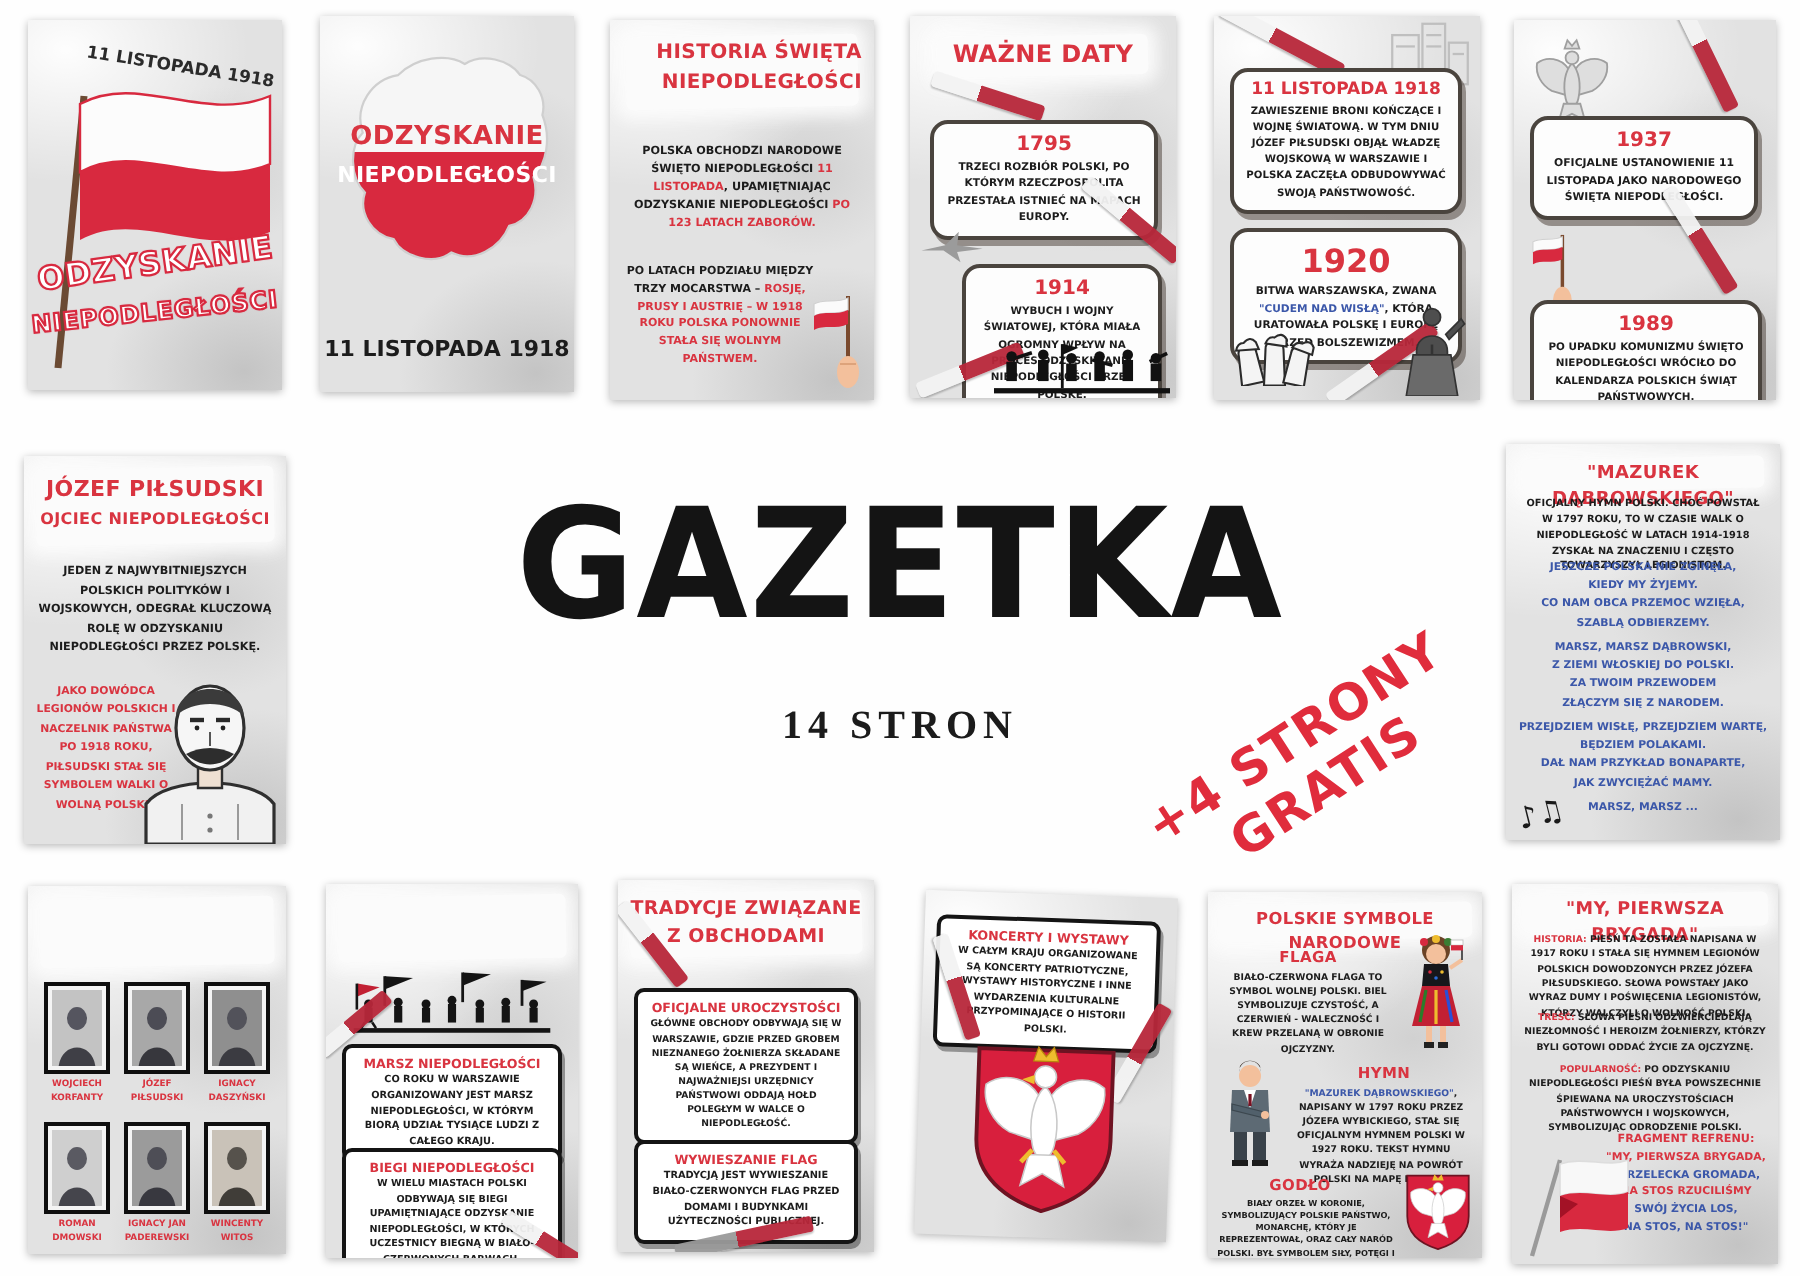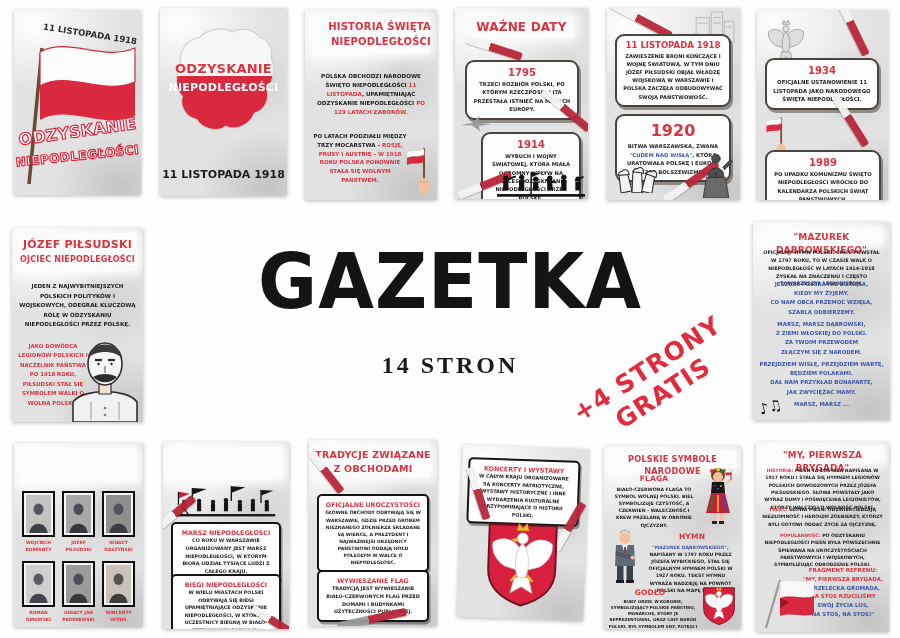--- a/index.html
+++ b/index.html
@@ -198,21 +198,21 @@
           <path d="M54,40 C62,28 78,26 88,34 C90,46 83,58 72,64 L55,69 Z"></path>
           <path d="M50,34 C58,42 60,58 57,72 C55,83 45,83 43,72 C40,58 42,42 50,34 Z"></path>
           <path d="M41,78 L59,78 L64,96 L50,89 L36,96 Z"></path>
           <circle cx="50" cy="28" r="7"></circle>
           <polygon points="42,18 45,9 50,15 55,9 58,18"></polygon>
         </g>
       </svg>
     </div>
     <div class="rib" style="right:4px;top:12px;width:64px;transform:rotate(64deg);"></div>
     <div class="dbox" style="left:8px;top:48px;width:114px;">
-      <div class="yr" style="font-size:10px;">1934</div>
+      <div class="yr" style="font-size:10px;">1937</div>
       <div class="tx" style="font-size:5.4px;">OFICJALNE USTANOWIENIE 11 LISTOPADA JAKO NARODOWEGO ŚWIĘTA NIEPODLEGŁOŚCI.</div>
     </div>
     <div class="abs" style="left:6px;top:104px;width:26px;height:46px">
       <svg viewBox="0 0 30 52" width="26" height="45">
         <line x1="21" y1="4" x2="21" y2="36" stroke="#7a4a2e" stroke-width="2"></line>
         <path d="M21,5 C15,8 9,5 4,8 L4,14 C9,11 15,14 21,11 Z" fill="#fbfbfb" stroke="#d0d0d0" stroke-width="0.6"></path>
         <path d="M4,14 C9,11 15,14 21,11 L21,18 C15,21 9,18 4,21 Z" fill="#d8293f"></path>
         <ellipse cx="21" cy="42" rx="5.5" ry="8" fill="#f3c09c"></ellipse>
       </svg>
     </div>
@@ -243,21 +243,21 @@
         <path d="M24,49 C31,45 41,45 48,49 C41,56 31,56 24,49 Z" fill="#2d2d2d"></path>
         <line x1="22" y1="74" x2="22" y2="92" stroke="#9a9a9a" stroke-width="1"></line>
         <line x1="50" y1="74" x2="50" y2="92" stroke="#9a9a9a" stroke-width="1"></line>
         <circle cx="36" cy="80" r="1.3" fill="#777"></circle>
           <circle cx="36" cy="87" r="1.3" fill="#777"></circle>
       </svg>
     </div>
   </div>
 
   <div class="abs" style="position:absolute;left:240px;top:246px;width:420px;text-align:center;font-size:72px;font-weight:900;color:#141414;letter-spacing:1px;line-height:1;transform:scaleY(1.06);">GAZETKA</div>
-  <div class="abs" style="position:absolute;left:340px;top:352px;width:220px;text-align:center;font-family:'Liberation Serif',serif;font-size:24px;font-weight:700;color:#1b1b1b;letter-spacing:3px;">14 STRON</div>
+  <div class="abs" style="position:absolute;left:340px;top:352px;width:220px;text-align:center;font-family:'Liberation Serif',serif;font-size:20px;font-weight:700;color:#1b1b1b;letter-spacing:3px;">14 STRON</div>
   <div class="abs" style="position:absolute;left:546px;top:352px;width:218px;text-align:center;font-size:25px;font-weight:900;color:#e02c3c;transform:rotate(-33deg);letter-spacing:1px;">+4 STRONY GRATIS</div>
 
   <div class="card" style="left:753px;top:222px;width:137px;height:198px">
     <div class="brush" style="left:8px;top:7px;width:121px;height:16px"></div>
     <div class="abs ct" style="left:4px;top:9px;width:129px;font-size:9px;">"MAZUREK DĄBROWSKIEGO"</div>
     <div class="abs tx" style="left:8px;top:27px;width:121px;font-size:4.9px;line-height:1.6;">OFICJALNY HYMN POLSKI. CHOĆ POWSTAŁ W 1797 ROKU, TO W CZASIE WALK O NIEPODLEGŁOŚĆ W LATACH 1914-1918 ZYSKAŁ NA ZNACZENIU I CZĘSTO TOWARZYSZYŁ LEGIONISTOM.</div>
     <div class="abs tx stanza blue" style="left:6px;top:58px;width:125px;font-size:5.4px;line-height:1.7;color:var(--blue);">
       <span>JESZCZE POLSKA NIE ZGINĘŁA,</span>
       <span>KIEDY MY ŻYJEMY.</span>
       <span>CO NAM OBCA PRZEMOC WZIĘŁA,</span>

